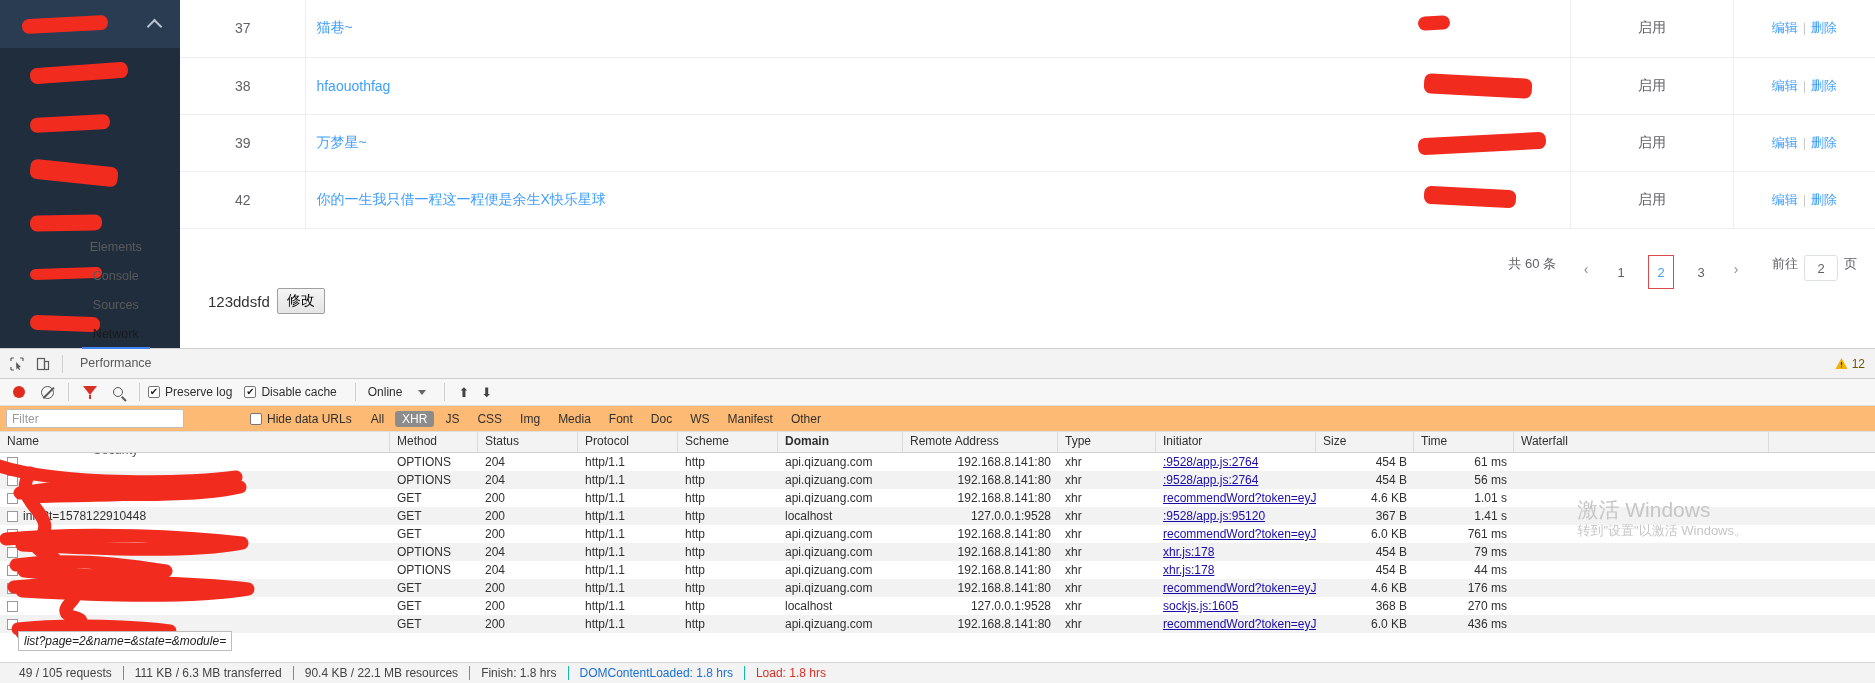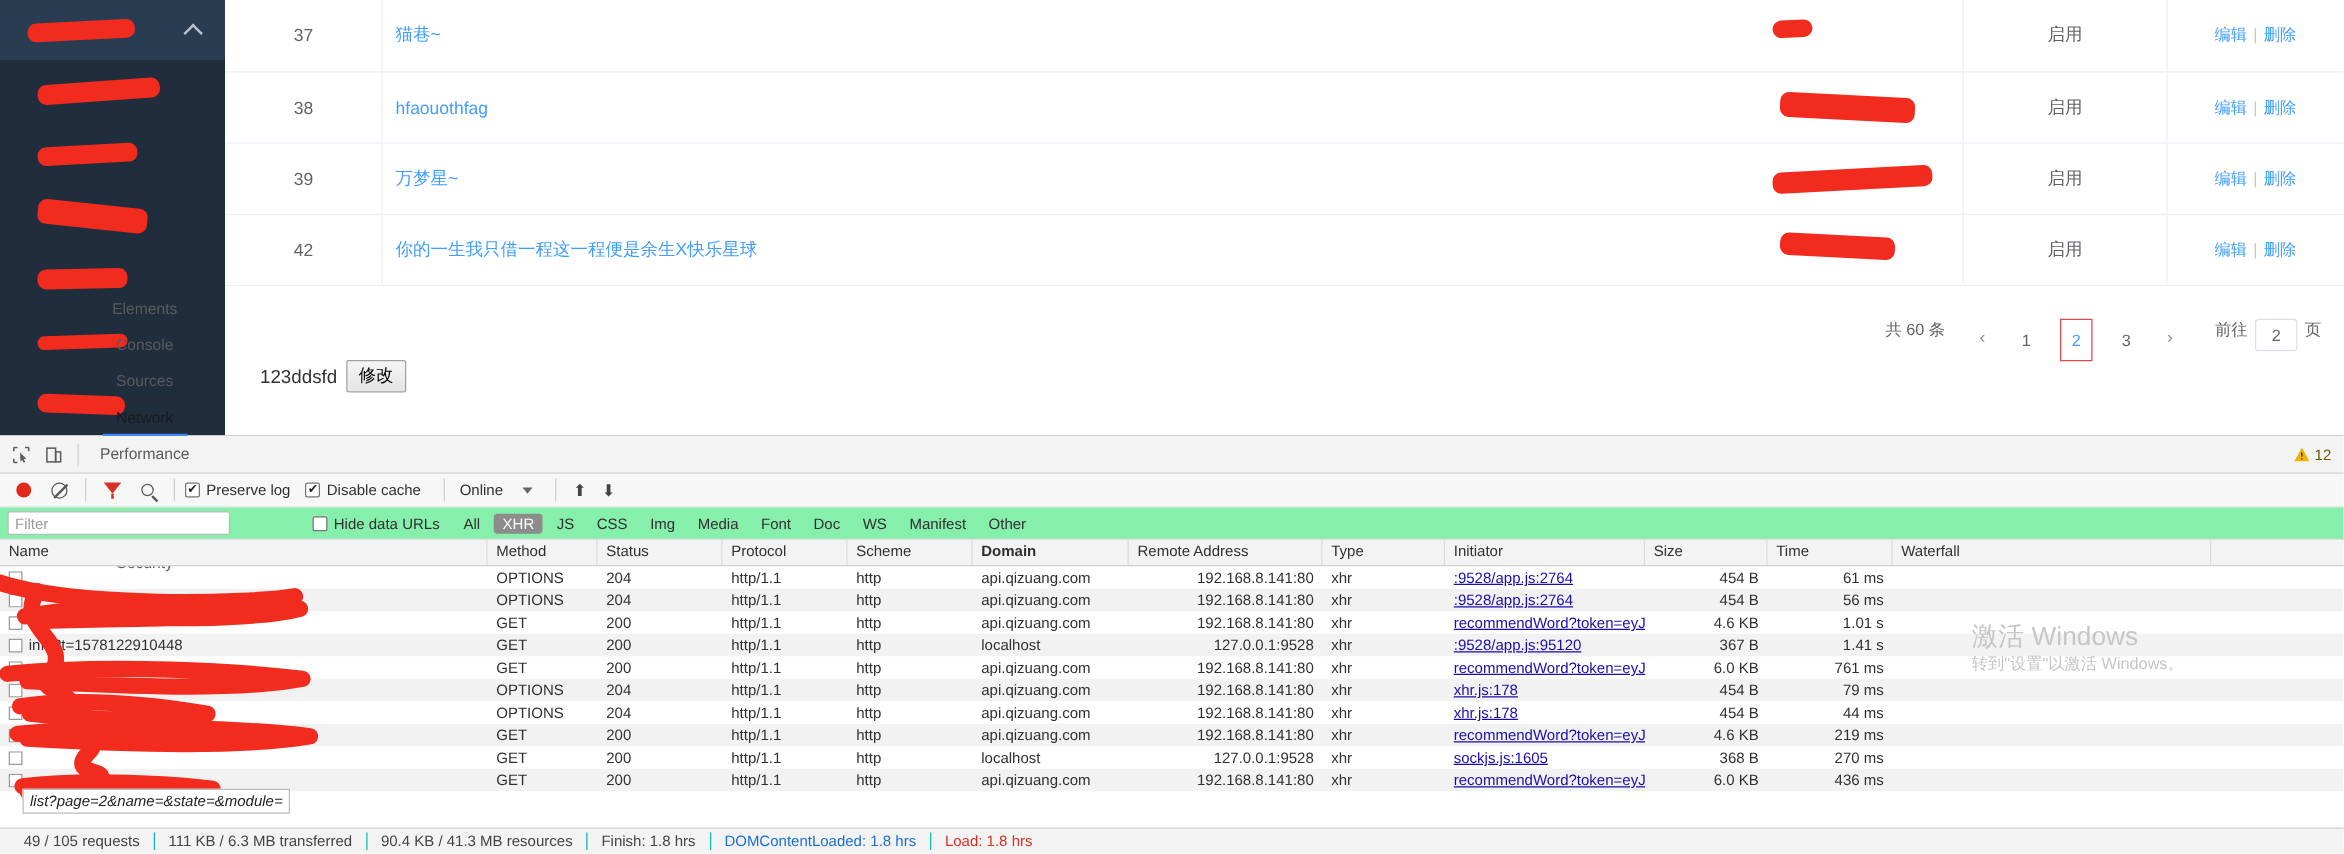--- a/index.html
+++ b/index.html
@@ -131,21 +131,21 @@
     display: inline-flex; align-items: center; justify-content: center; margin-right: 5px; flex: 0 0 12px;
   }
   .chk.on::after { content: "✔"; font-size: 10px; color: #222; line-height: 1; }
   .tb-label { display: flex; align-items: center; font-size: 12px; color: #303030; margin-right: 10px; cursor: pointer; }
   .throttle { font-size: 12px; color: #303030; padding: 0 4px; }
   .caret-dn { width:0;height:0;border-left:4px solid transparent;border-right:4px solid transparent;border-top:5px solid #666; margin: 0 10px;}
   .arw { font-size: 13px; color: #444; padding: 0 5px; cursor: pointer;}
 
   #dt-filterbar {
     height: 26px; display: flex; align-items: center; padding-left: 6px;
-    border-bottom: 1px solid #e0e0e0; background: #86efac; gap: 0;
+    border-bottom: 1px solid #e0e0e0; background: #fdba74; gap: 0;
   }
   #filter-input {
     width: 178px; height: 19px; border: 1px solid #bdbdbd; border-radius: 2px;
     font-size: 12px; padding: 0 5px; color: #303030; font-family: "Liberation Sans", sans-serif;
     background: #fff; outline: none;
   }
   #filter-input::placeholder { color: #9a9a9a; }
   #hide-data-urls { display: flex; align-items: center; margin-left: 66px; font-size: 12px; color: #303030; cursor: pointer;}
   .type-chip {
     font-size: 12px; color: #303030; padding: 1px 7px; margin-left: 4px; border-radius: 3px; cursor: pointer;
@@ -530,21 +530,21 @@
           </div>
           <div class="td" style="width: 88px; flex: 0 0 88px;">GET</div>
           <div class="td" style="width: 100px; flex: 0 0 100px;">200</div>
           <div class="td" style="width: 100px; flex: 0 0 100px;">http/1.1</div>
           <div class="td" style="width: 100px; flex: 0 0 100px;">http</div>
           <div class="td" style="width: 125px; flex: 0 0 125px;">api.qizuang.com</div>
           <div class="td r" style="width: 155px; flex: 0 0 155px;">192.168.8.141:80</div>
           <div class="td" style="width: 98px; flex: 0 0 98px;">xhr</div>
           <div class="td" style="width: 160px; flex: 0 0 160px;"><span class="init-link">recommendWord?token=eyJ0eX...</span></div>
           <div class="td r" style="width: 98px; flex: 0 0 98px;">4.6 KB</div>
-          <div class="td r" style="width: 100px; flex: 0 0 100px;">219 ms</div>
+          <div class="td r" style="width: 100px; flex: 0 0 100px;">176 ms</div>
           <div class="td" style="width: 255px; flex: 0 0 255px;"></div>
         </div>
         <div class="net-row">
           <div class="td td-name" style="width: 390px; flex: 0 0 390px;">
             <span class="row-chk"></span>
             <span></span>
           </div>
           <div class="td" style="width: 88px; flex: 0 0 88px;">GET</div>
           <div class="td" style="width: 100px; flex: 0 0 100px;">200</div>
           <div class="td" style="width: 100px; flex: 0 0 100px;">http/1.1</div>
@@ -585,21 +585,21 @@
           <path d="M14 134 C 100 126, 200 130, 248 136 C 190 146, 90 142, 22 138"></path>
           <path d="M18 176 C 70 170, 140 174, 170 178 C 130 186, 60 182, 22 180"></path>
         </g>
       </svg>
         <div id="url-tip">list?page=2&amp;name=&amp;state=&amp;module=</div>
       </div>
 
     <div id="dt-status">
       <span class="seg">49 / 105 requests</span>
       <span class="seg">111 KB / 6.3 MB transferred</span>
-      <span class="seg">90.4 KB / 41.3 MB resources</span>
+      <span class="seg">90.4 KB / 22.1 MB resources</span>
       <span class="seg">Finish: 1.8 hrs</span>
       <span class="seg dcl">DOMContentLoaded: 1.8 hrs</span>
       <span class="seg ld">Load: 1.8 hrs</span>
     </div>
   </div>
 
   <div id="watermark">
     <div>激活 Windows</div>
     <div class="w2">转到"设置"以激活 Windows。</div>
   </div>

